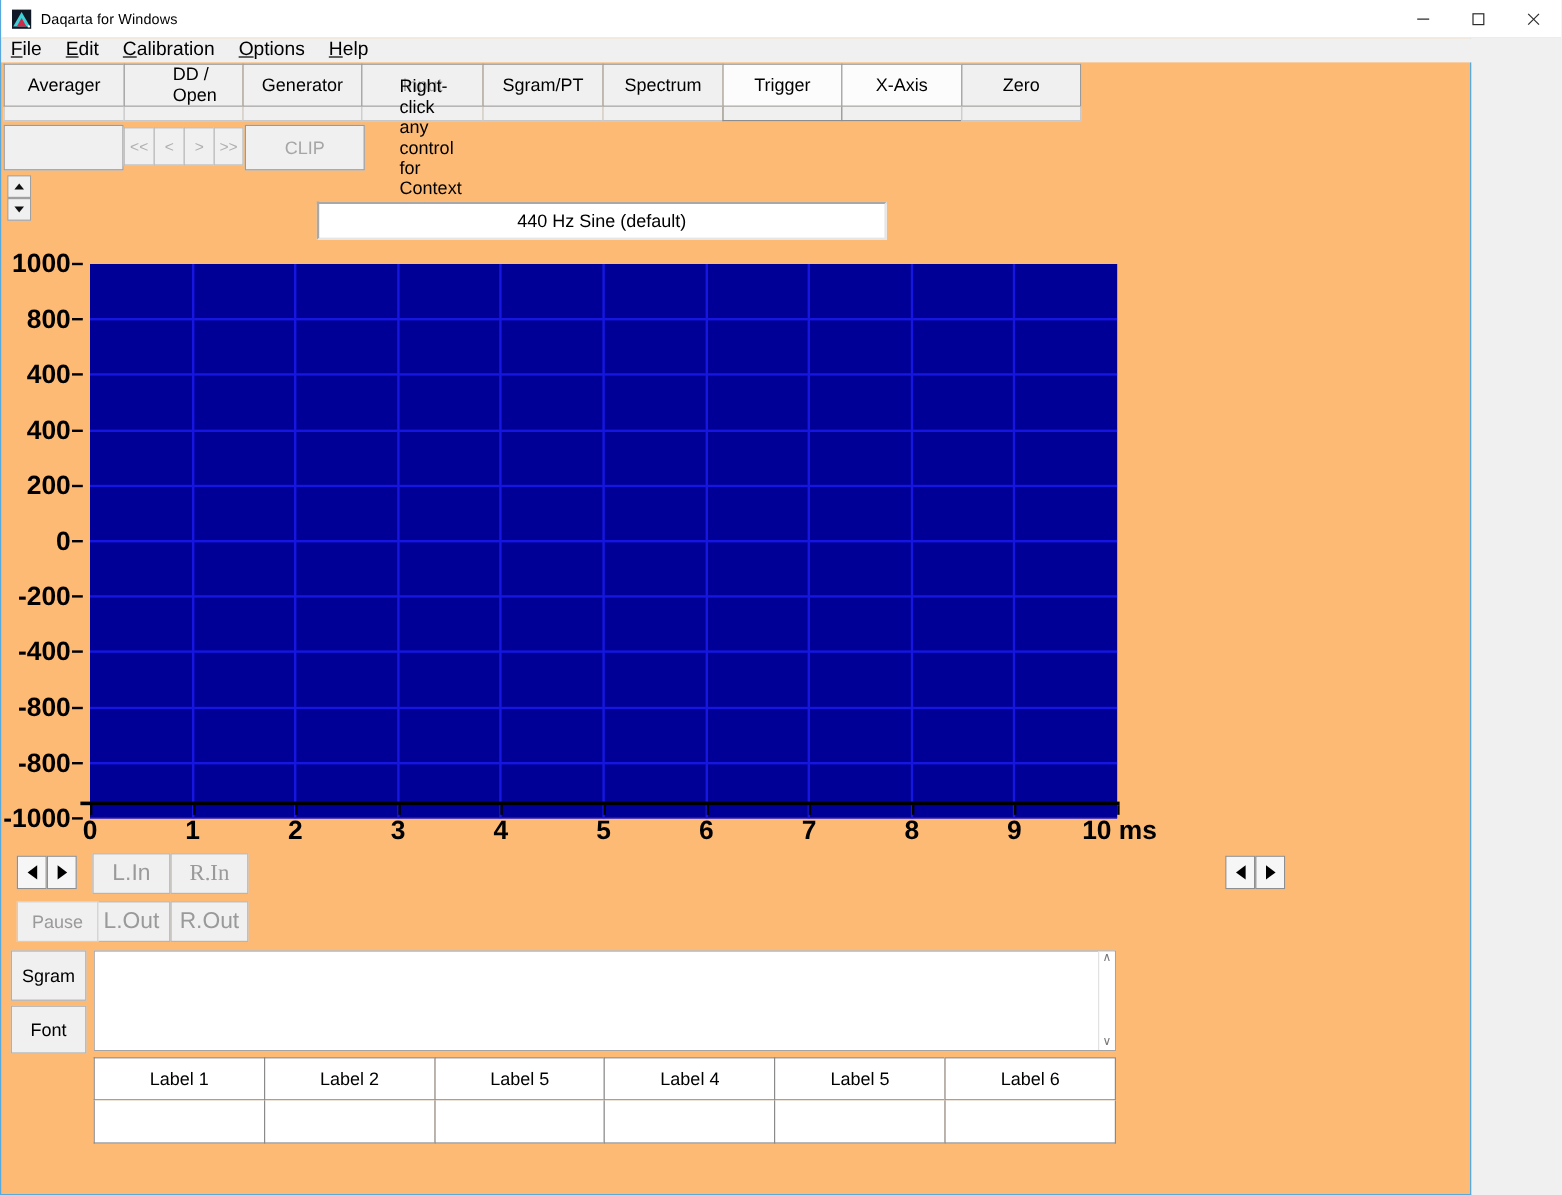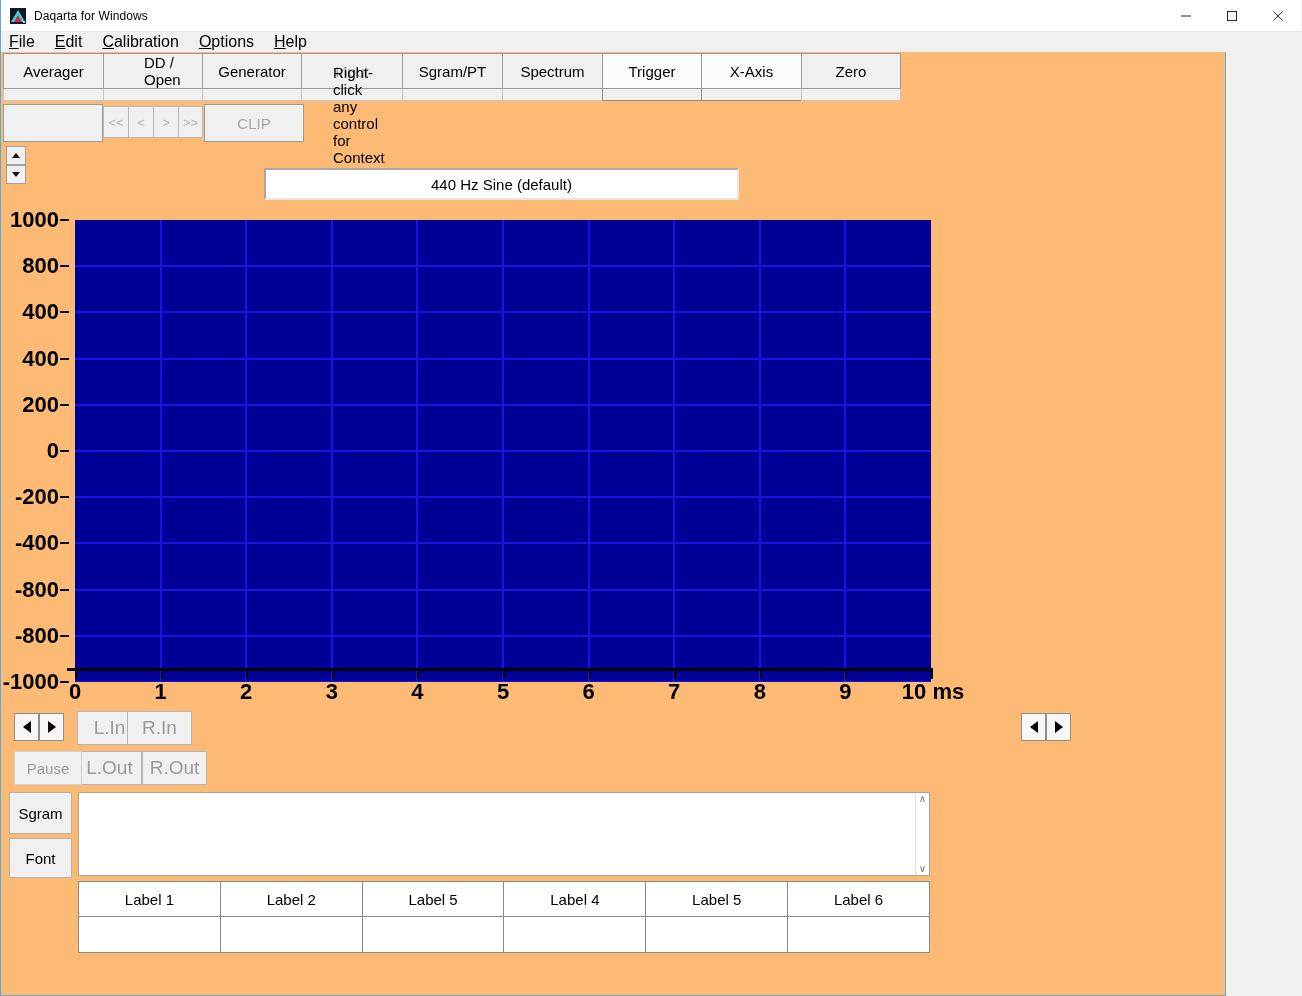--- a/index.html
+++ b/index.html
@@ -423,21 +423,21 @@
   <div class="arrowpair" style="left:1020px;top:713px;">
     <div class="arrowbtn">
         <div class="lt"></div>
       </div>
     <div class="arrowbtn">
         <div class="rt"></div>
       </div>
   </div>
 
   <div class="chanbtn" style="left:76px;top:711px;width:65px;height:34px;">L.In</div>
-  <div class="chanbtn" style="left:126px;top:711px;width:65px;height:34px;">R.In</div>
+  <div class="chanbtn" style="left:141px;top:711px;width:65px;height:34px;font-family:Liberation Serif, serif;">R.In</div>
   <div class="chanbtn" style="left:76px;top:751px;width:65px;height:34px;">L.Out</div>
   <div class="chanbtn" style="left:141px;top:751px;width:65px;height:34px;">R.Out</div>
   <div class="pausebtn" style="left:13px;top:751px;width:68px;height:34px;">Pause</div>
 
   <div class="sidebtn" style="left:8px;top:792px;width:63px;height:42px;">Sgram</div>
   <div class="sidebtn" style="left:8px;top:838px;width:63px;height:40px;">Font</div>
 
   <div class="notesarea">
     <div class="notesscroll">
       <span>∧</span>

